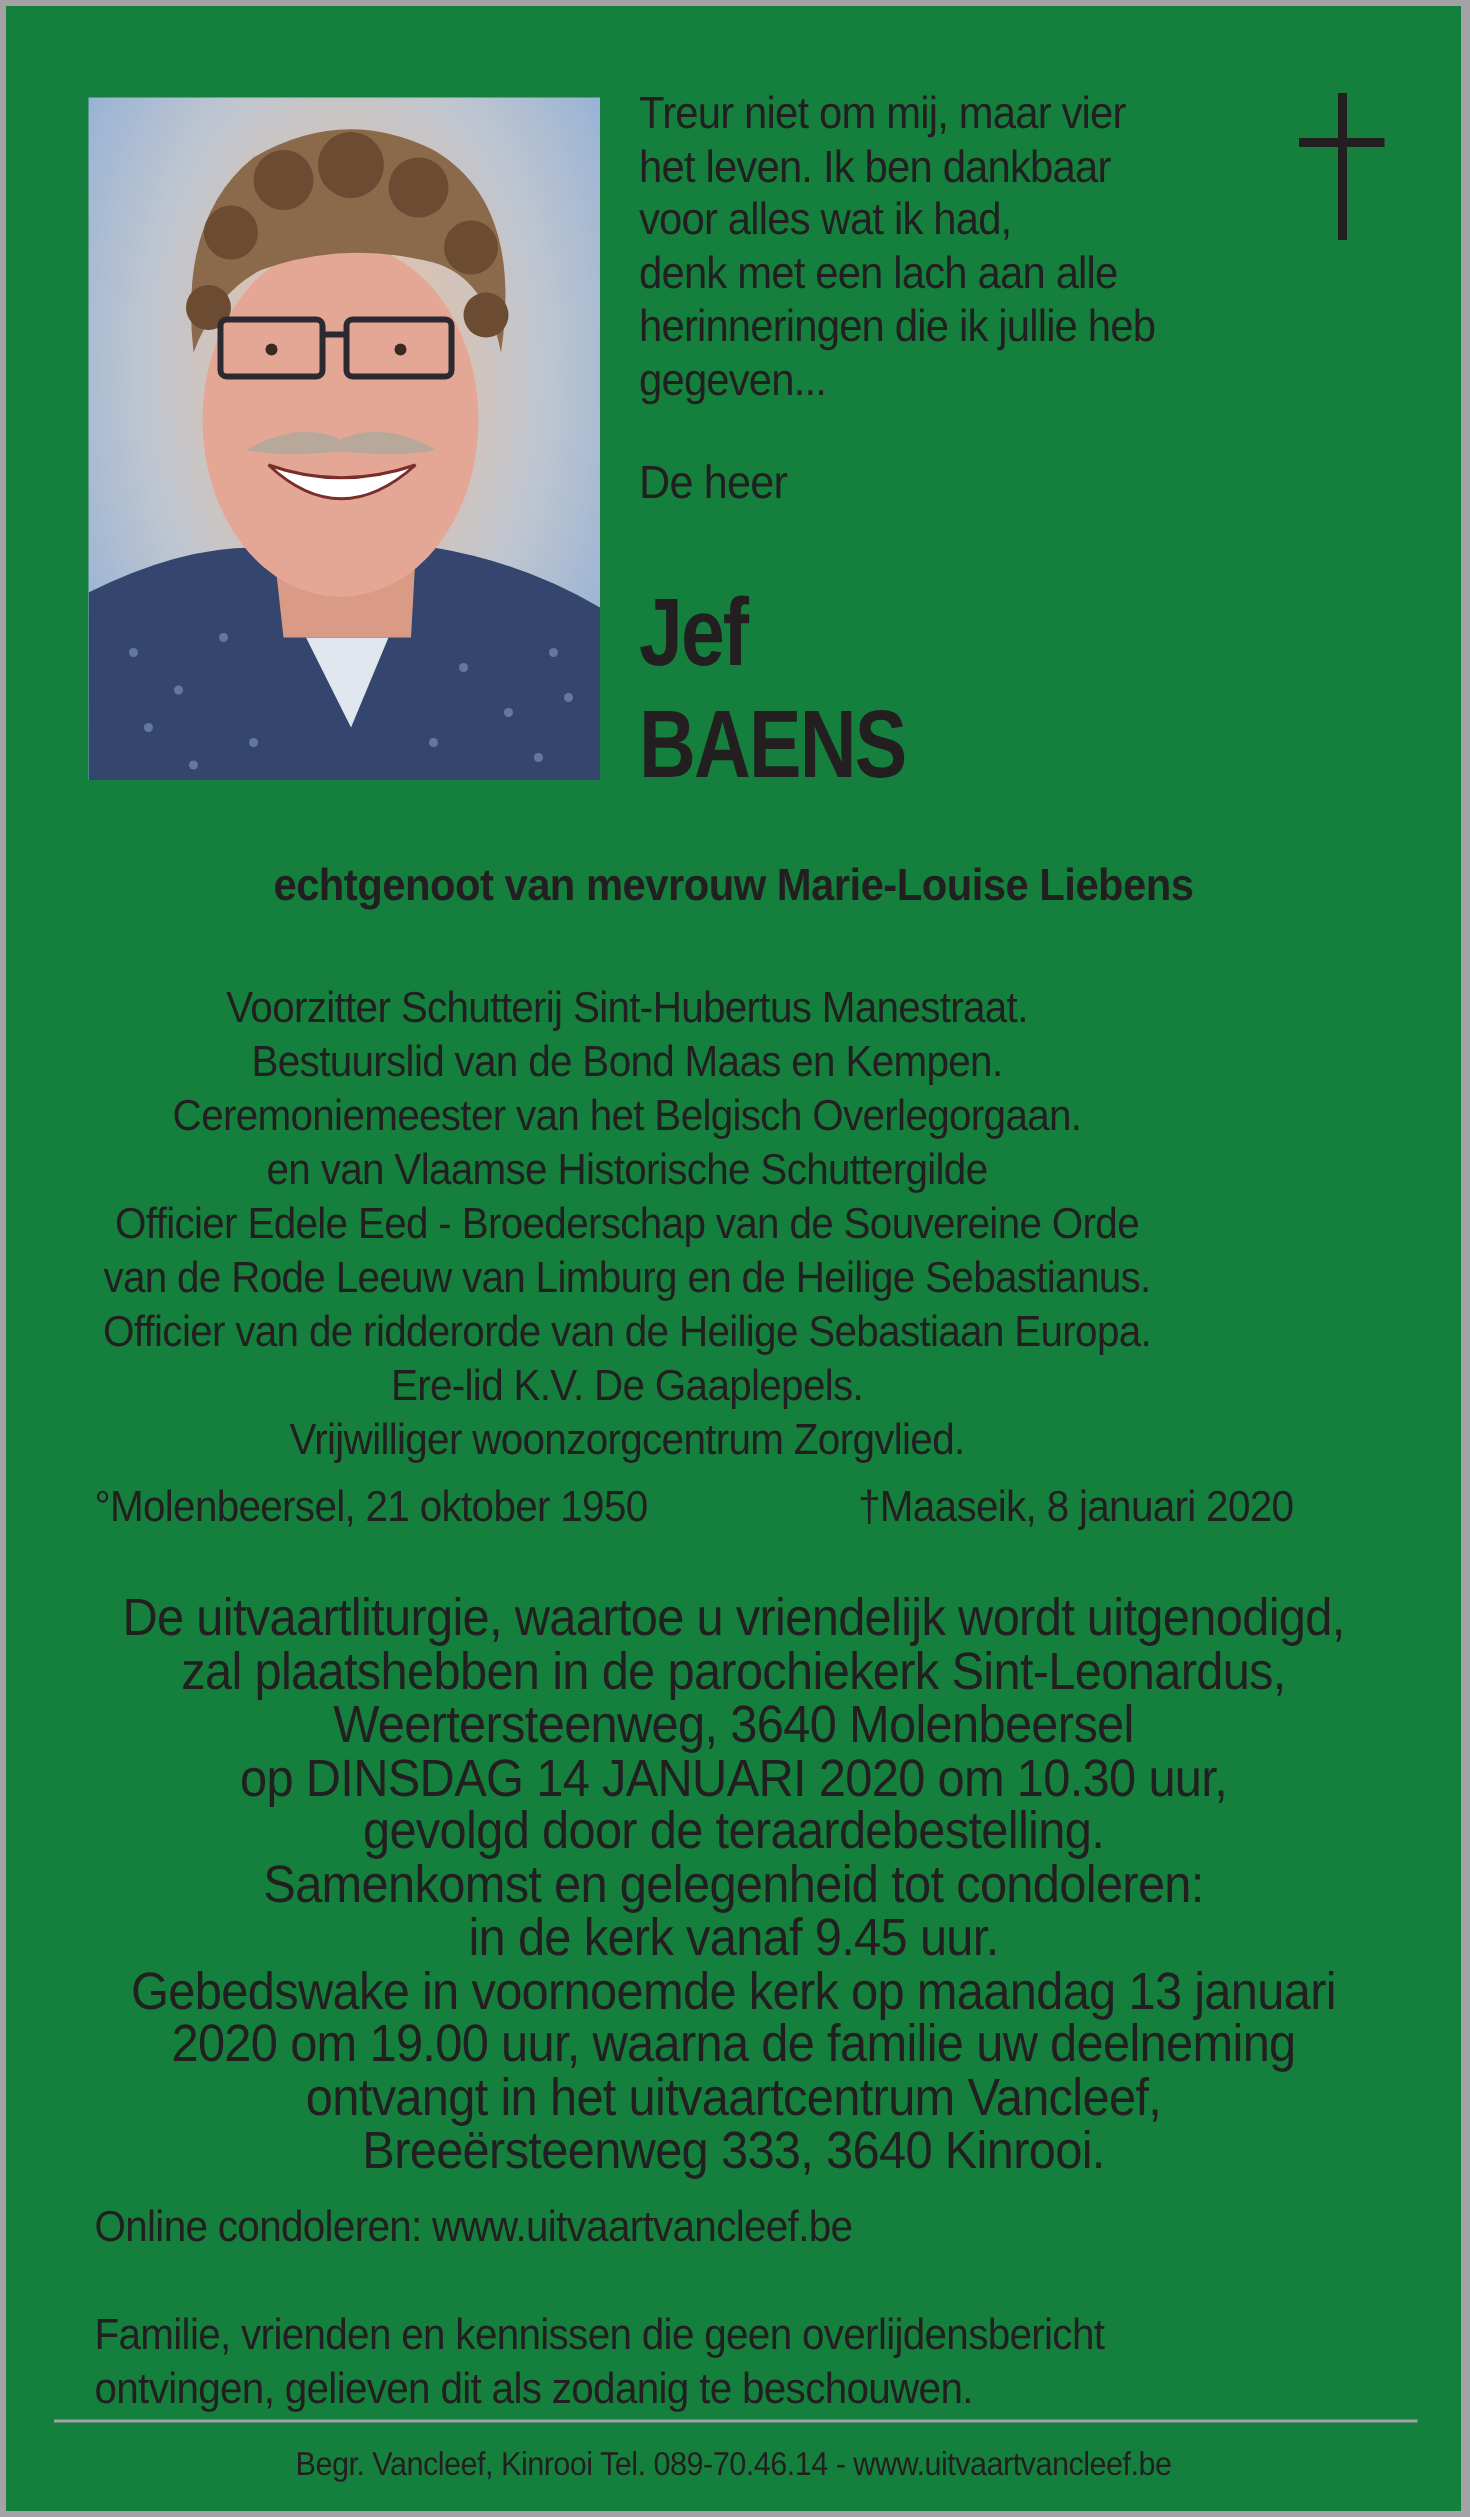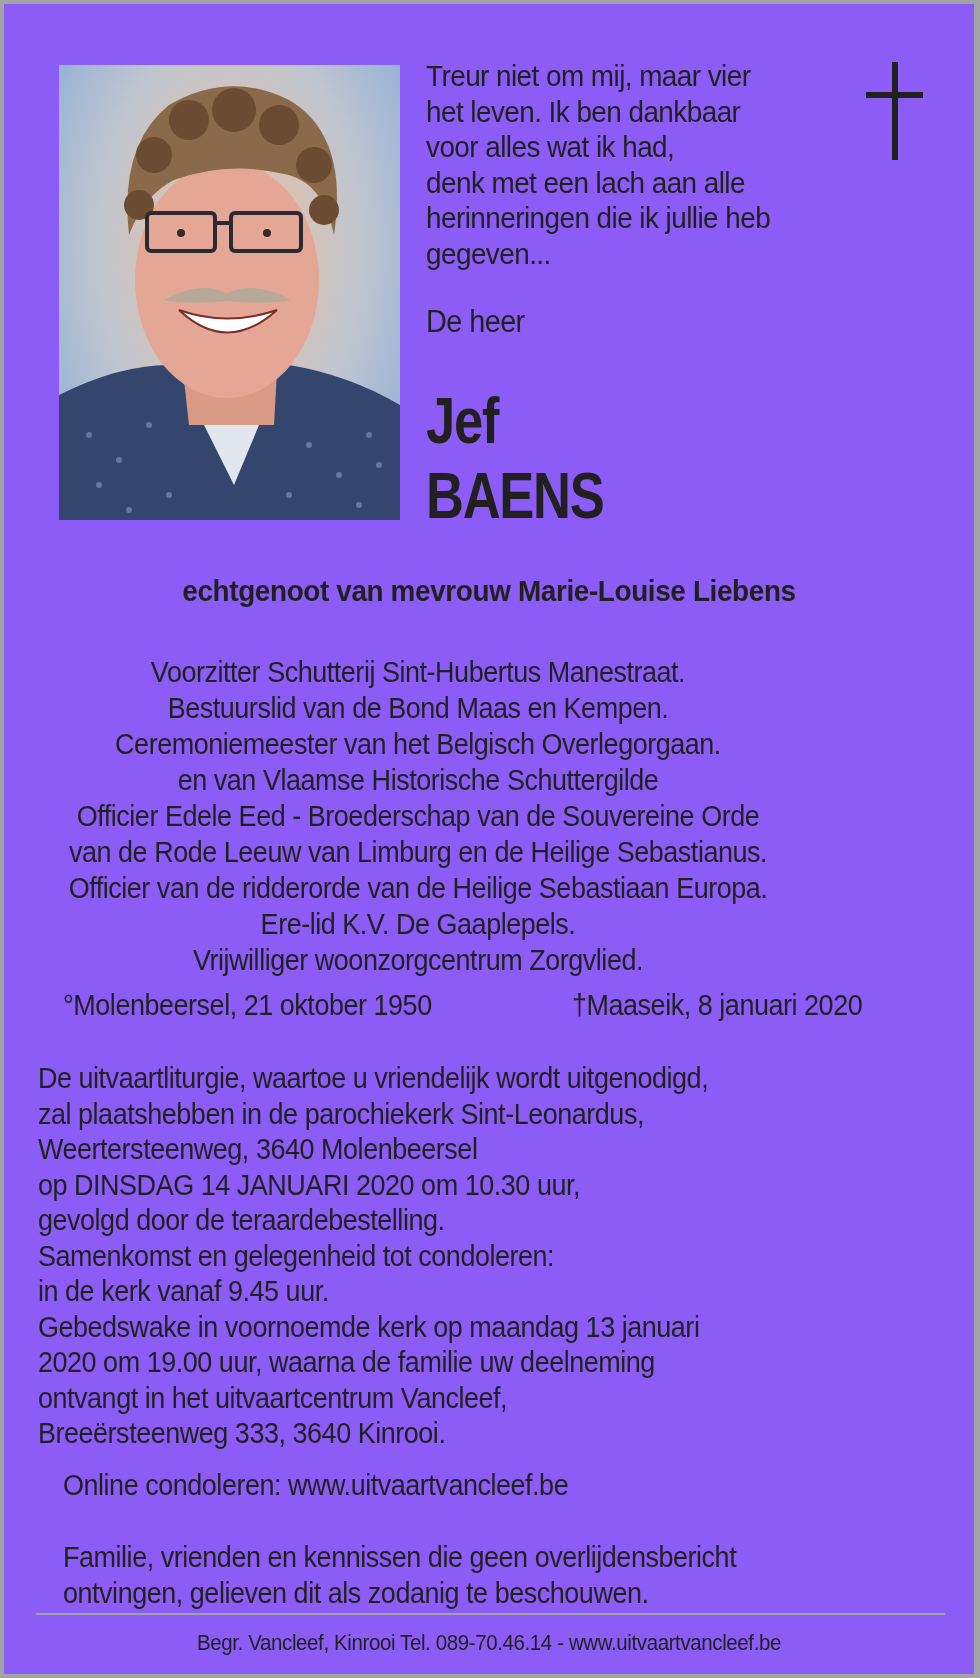--- a/index.html
+++ b/index.html
@@ -2,21 +2,21 @@
 <html><head>
 <meta charset="utf-8">
 <style>
   html, body { margin:0; padding:0; }
   body {
     width:980px; height:1678px; background:#a3a3a5; position:relative;
     font-family: "Liberation Sans", sans-serif; color:#231f20;
   }
   .card {
     position:absolute; left:4px; top:4px; width:970px; height:1670px;
-    background:#8b5cf6; overflow:hidden;
+    background:#15803d; overflow:hidden;
   }
   .photo {
     position:absolute; left:55px; top:61px; width:341px; height:455px;
     overflow:hidden;
     background: radial-gradient(ellipse at 50% 40%, #e8c7b6 0%, #d6c2b6 30%, #bfc6d0 55%, #9fb6d4 80%, #7aa9e0 100%);
   }
   .photo svg { position:absolute; left:0; top:0; }
   .quote {
     position:absolute; left:422px; top:54px; width:420px;
     font-size:30px; line-height:35.5px; letter-spacing:-0.6px;
@@ -46,22 +46,22 @@
     font-size:29px; line-height:36px; letter-spacing:-0.5px;
   }
   .bio div, .funeral div { white-space:nowrap; transform: scaleX(0.93); transform-origin:center top; }
   .dates {
     position:absolute; left:0; width:970px; top:985px; font-size:29px; letter-spacing:-0.5px;
     white-space:nowrap;
   }
   .dates .birth { position:absolute; left:59px; transform: scaleX(0.93); transform-origin:left top; }
   .dates .death { position:absolute; left:568px; transform: scaleX(0.93); transform-origin:left top; }
   .funeral {
-    position:absolute; left:0; width:970px; top:1057px; text-align:left;
-    font-size:29px; line-height:35.5px; letter-spacing:-0.5px;
+    position:absolute; left:0; width:970px; top:1057px; text-align:center;
+    font-size:35px; line-height:35.5px; letter-spacing:-0.5px;
   }
   .online {
     position:absolute; left:59px; top:1465px; font-size:29px; letter-spacing:-0.5px; white-space:nowrap;
     transform: scaleX(0.93); transform-origin:left top;
   }
   .family {
     position:absolute; left:59px; top:1536px; font-size:29px; line-height:35.5px; letter-spacing:-0.5px;
     transform: scaleX(0.93); transform-origin:left top;
   }
   .family div { white-space:nowrap; }

